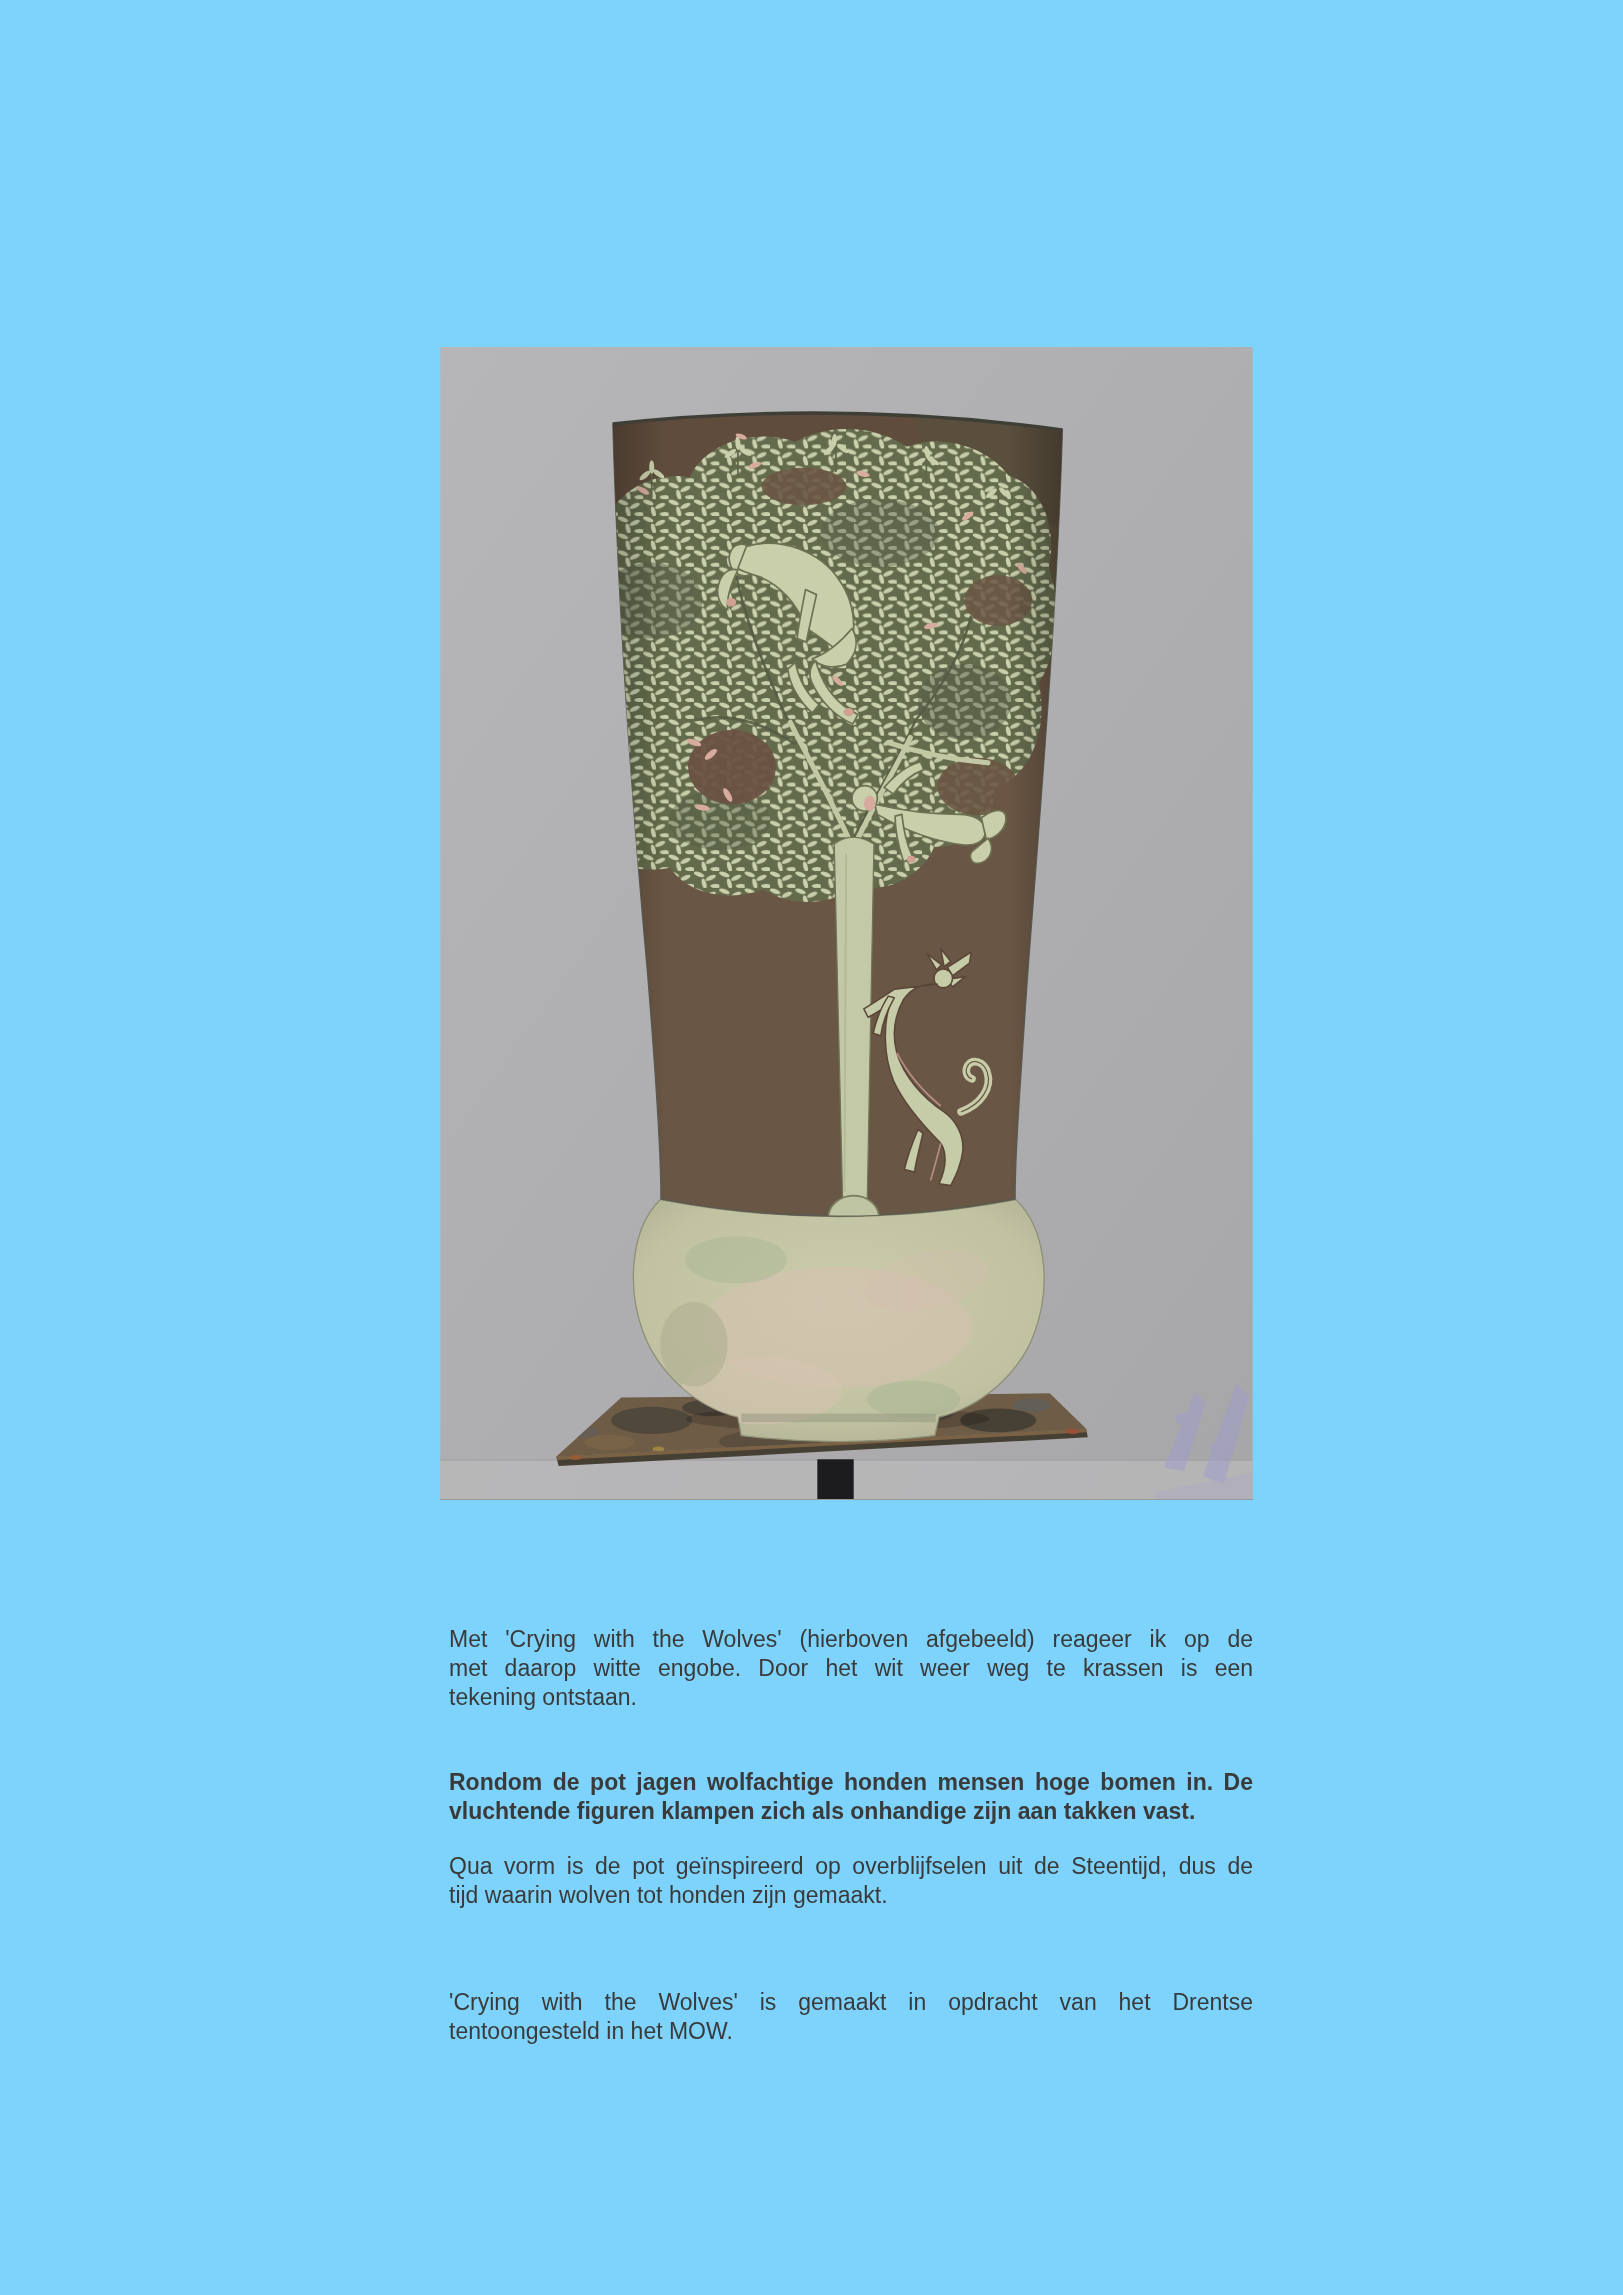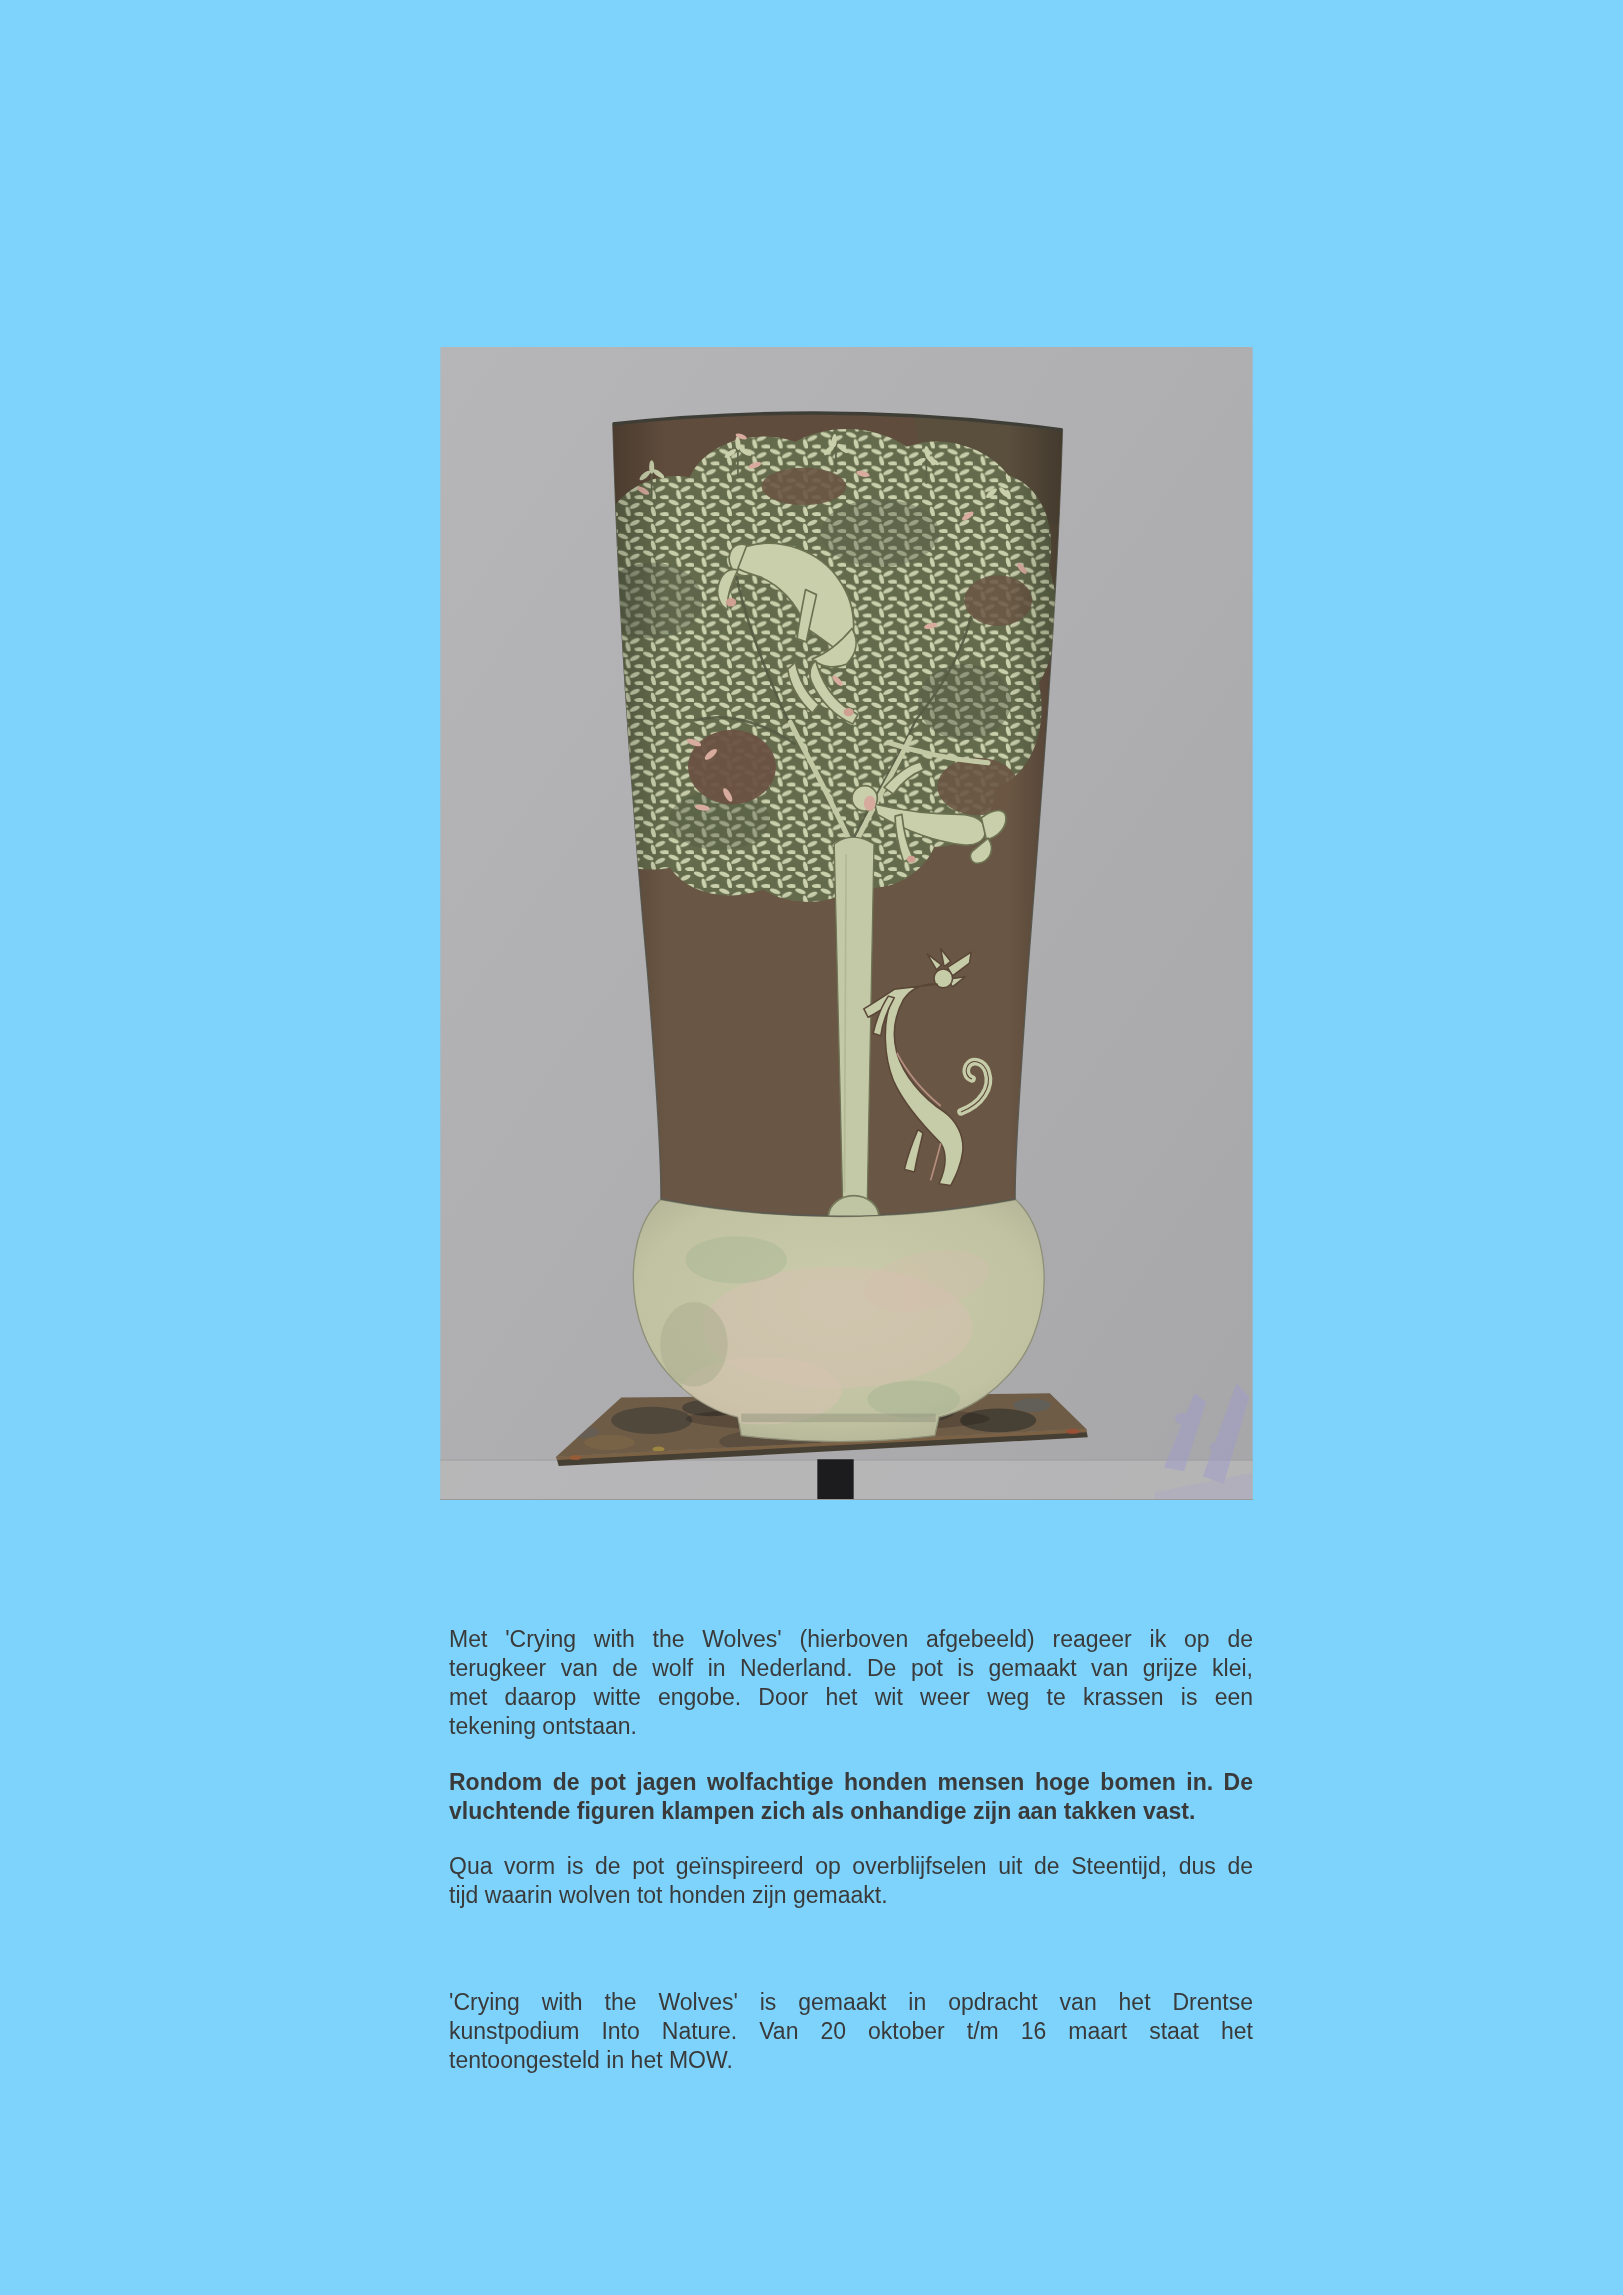--- a/index.html
+++ b/index.html
@@ -283,36 +283,34 @@
 
         <path d="M204,91 Q470,62 736,98" fill="none" stroke="#3e3e37" stroke-width="4"></path>
       </g>
     </svg>
   </figure>
 
   <section class="bodytext">
 
     <p class="para p1">
       <span class="tline" style="display:block">Met 'Crying with the Wolves' (hierboven afgebeeld) reageer ik op de</span>
-      <span class="tline" style="display:block">terugkeer van de wolf in Nederland. De pot is gemaakt van grijze klei,</span>
       <span class="tline" style="display:block">met daarop witte engobe. Door het wit weer weg te krassen is een</span>
       <span class="tline last" style="display:block">tekening ontstaan.</span>
     </p>
 
     <p class="para p2">
       <span class="tline" style="display:block">Rondom de pot jagen wolfachtige honden mensen hoge bomen in. De</span>
       <span class="tline last" style="display:block">vluchtende figuren klampen zich als onhandige zijn aan takken vast.</span>
     </p>
 
     <p class="para p3">
       <span class="tline" style="display:block">Qua vorm is de pot geïnspireerd op overblijfselen uit de Steentijd, dus de</span>
       <span class="tline last" style="display:block">tijd waarin wolven tot honden zijn gemaakt.</span>
     </p>
 
     <p class="para p4">
       <span class="tline" style="display:block">'Crying with the Wolves' is gemaakt in opdracht van het Drentse</span>
-      <span class="tline" style="display:block">kunstpodium Into Nature. Van 20 oktober t/m 16 maart staat het</span>
       <span class="tline last" style="display:block">tentoongesteld in het MOW.</span>
     </p>
 
   </section>
 </div>
 
 
 </body></html>

